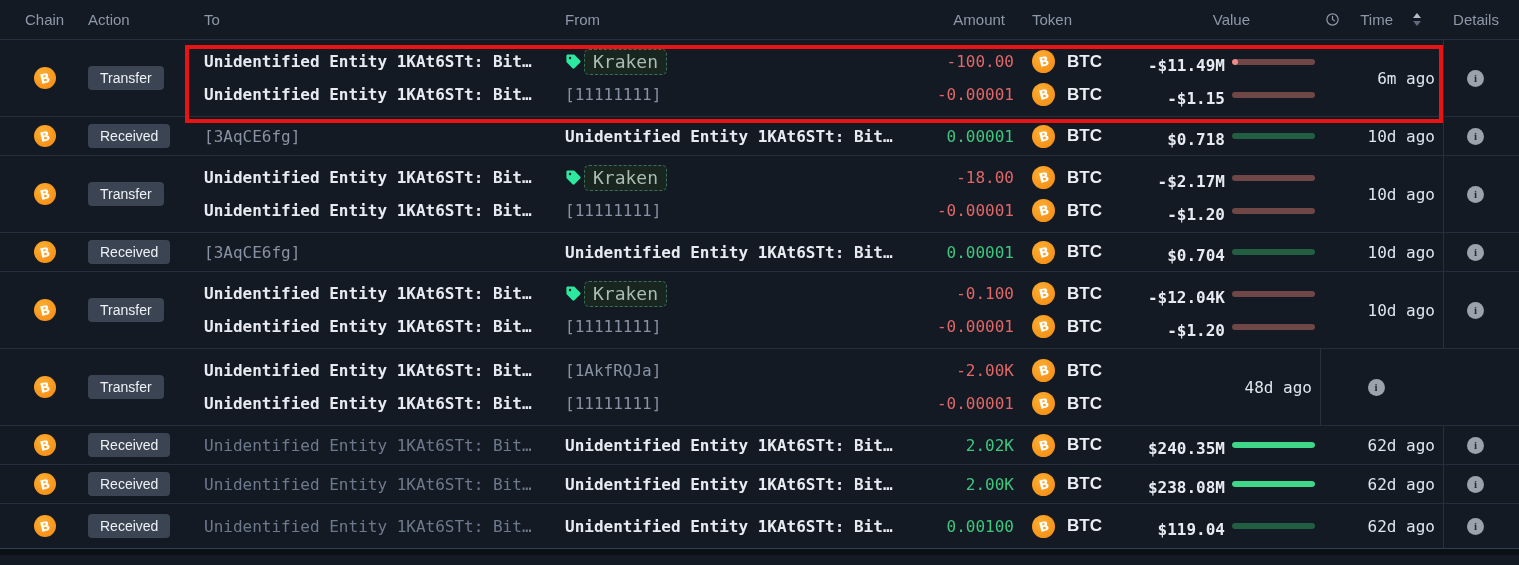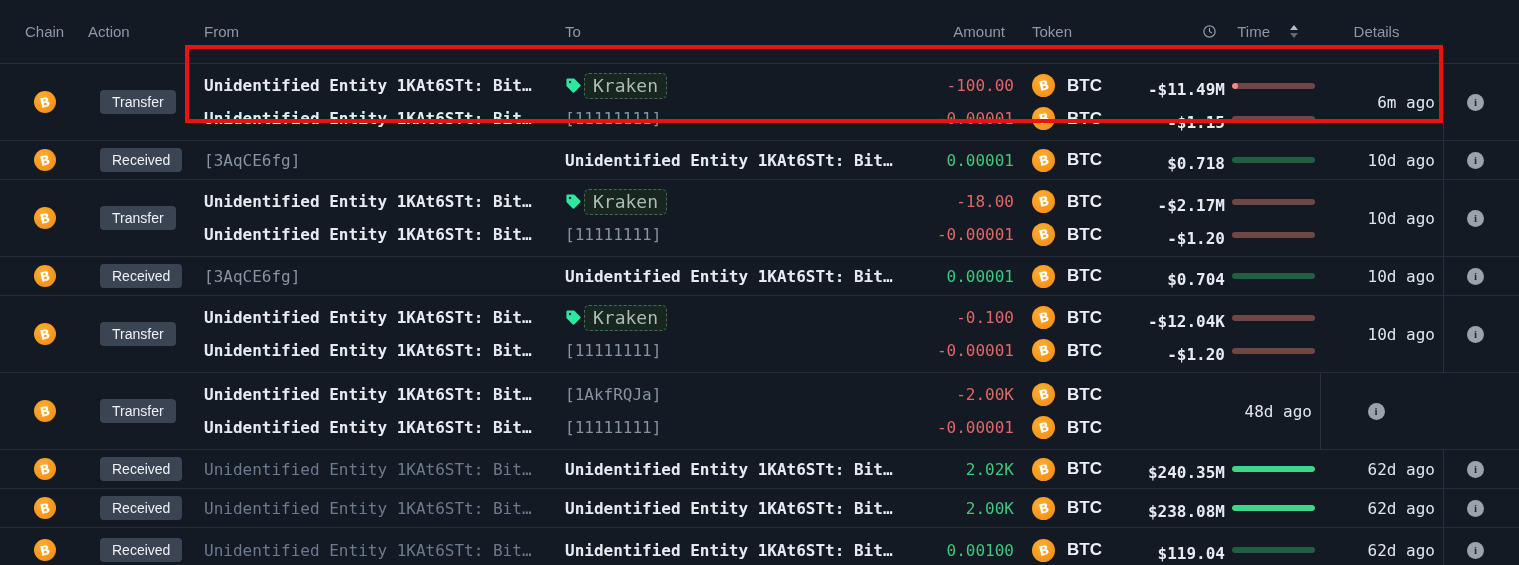--- a/index.html
+++ b/index.html
@@ -8,21 +8,21 @@
     background:#141a24;
     font-family:"Liberation Sans", sans-serif;
     position:relative;
   }
   .grid {
     display:grid;
     grid-template-columns:88px 116px 361px 335px 118px 92px 210px 123px 76px;
     align-items:center;
   }
   
-  .thead { height:64px; color:#8d98a9; font-size:15px; border-bottom:1px solid #27303f; }
+  .thead { height:40px; color:#8d98a9; font-size:15px; border-bottom:1px solid #27303f; }
   .th { display:flex; align-items:center; }
   .th-chain { padding-left:25px; }
   .th-amount { justify-content:flex-end; padding-right:13px; }
   .th-token { padding-left:14px; }
   .th-value { justify-content:flex-end; padding-right:70px; }
   .th-time { justify-content:flex-end; padding-right:22px; gap:20px; cursor:pointer; }
   .th-details { justify-content:center; padding-right:10px; }
   .sort { display:flex; flex-direction:column; align-items:center; }
   .tri-up { width:0; height:0; border-left:4px solid transparent; border-right:4px solid transparent; border-bottom:5px solid #b4bdc9; }
   .tri-down { width:0; height:0; border-left:4px solid transparent; border-right:4px solid transparent; border-top:5px solid #5e6a7b; margin-top:3px; }
@@ -42,21 +42,21 @@
     background:radial-gradient(circle at 38% 32%, #fcae33, #f7931a 70%);
     display:flex; align-items:center; justify-content:center;
   }
   .btc-badge span {
     color:#fff; font-weight:800; font-size:13px; transform:rotate(-13deg);
     font-family:"DejaVu Sans", sans-serif; line-height:1;
   }
   .action-btn {
     border:none; cursor:pointer; background:#3b4452; color:#eef1f5;
     font-family:"Liberation Sans", sans-serif; font-size:14px;
-    padding:4px 12px; border-radius:4px;margin-left:12px;
+    padding:4px 12px; border-radius:4px;
   }
   .cell-amount { text-align:right; padding-right:4px;justify-content:center; }
   .amt-neg { color:#e06767; }
   .amt-pos { color:#3fc77d; }
   .cell-token { padding-left:14px; }
   .tok-line { gap:12px; }
   .tok-label { color:#eceff4; font-weight:700; font-size:17px; }
   .cell-value { padding-right:5px; }
   .val-line { gap:7px; }
   .val-num { flex:1; text-align:right; color:#e7ebf1; font-weight:600;margin-top:7px; }
@@ -85,24 +85,25 @@
     border:4px solid #e81414; pointer-events:none; z-index:5;
   }
   .bottom-gap { height:6px; background:#0b1017; }
 </style>
 </head>
 <body>
 
 <div class="grid thead">
   <div class="th th-chain">Chain</div>
   <div class="th">Action</div>
+  <div class="th">To</div>
   <div class="th">From</div>
-  <div class="th">To</div>
   <div class="th th-amount">Amount</div>
   <div class="th th-token">Token</div>
+  <div class="th th-value">Value</div>
   <div class="th th-time">
     <svg width="15" height="15" viewBox="0 0 24 24" fill="none" stroke="#8d98a9" stroke-width="2" stroke-linecap="round">
         <circle cx="12" cy="12" r="9"></circle>
         <path d="M12 7v5l3.2 2"></path>
       </svg>
     <span>Time</span>
     <span class="sort">
         <span class="tri-up"></span>
         <span class="tri-down"></span>
       </span>

